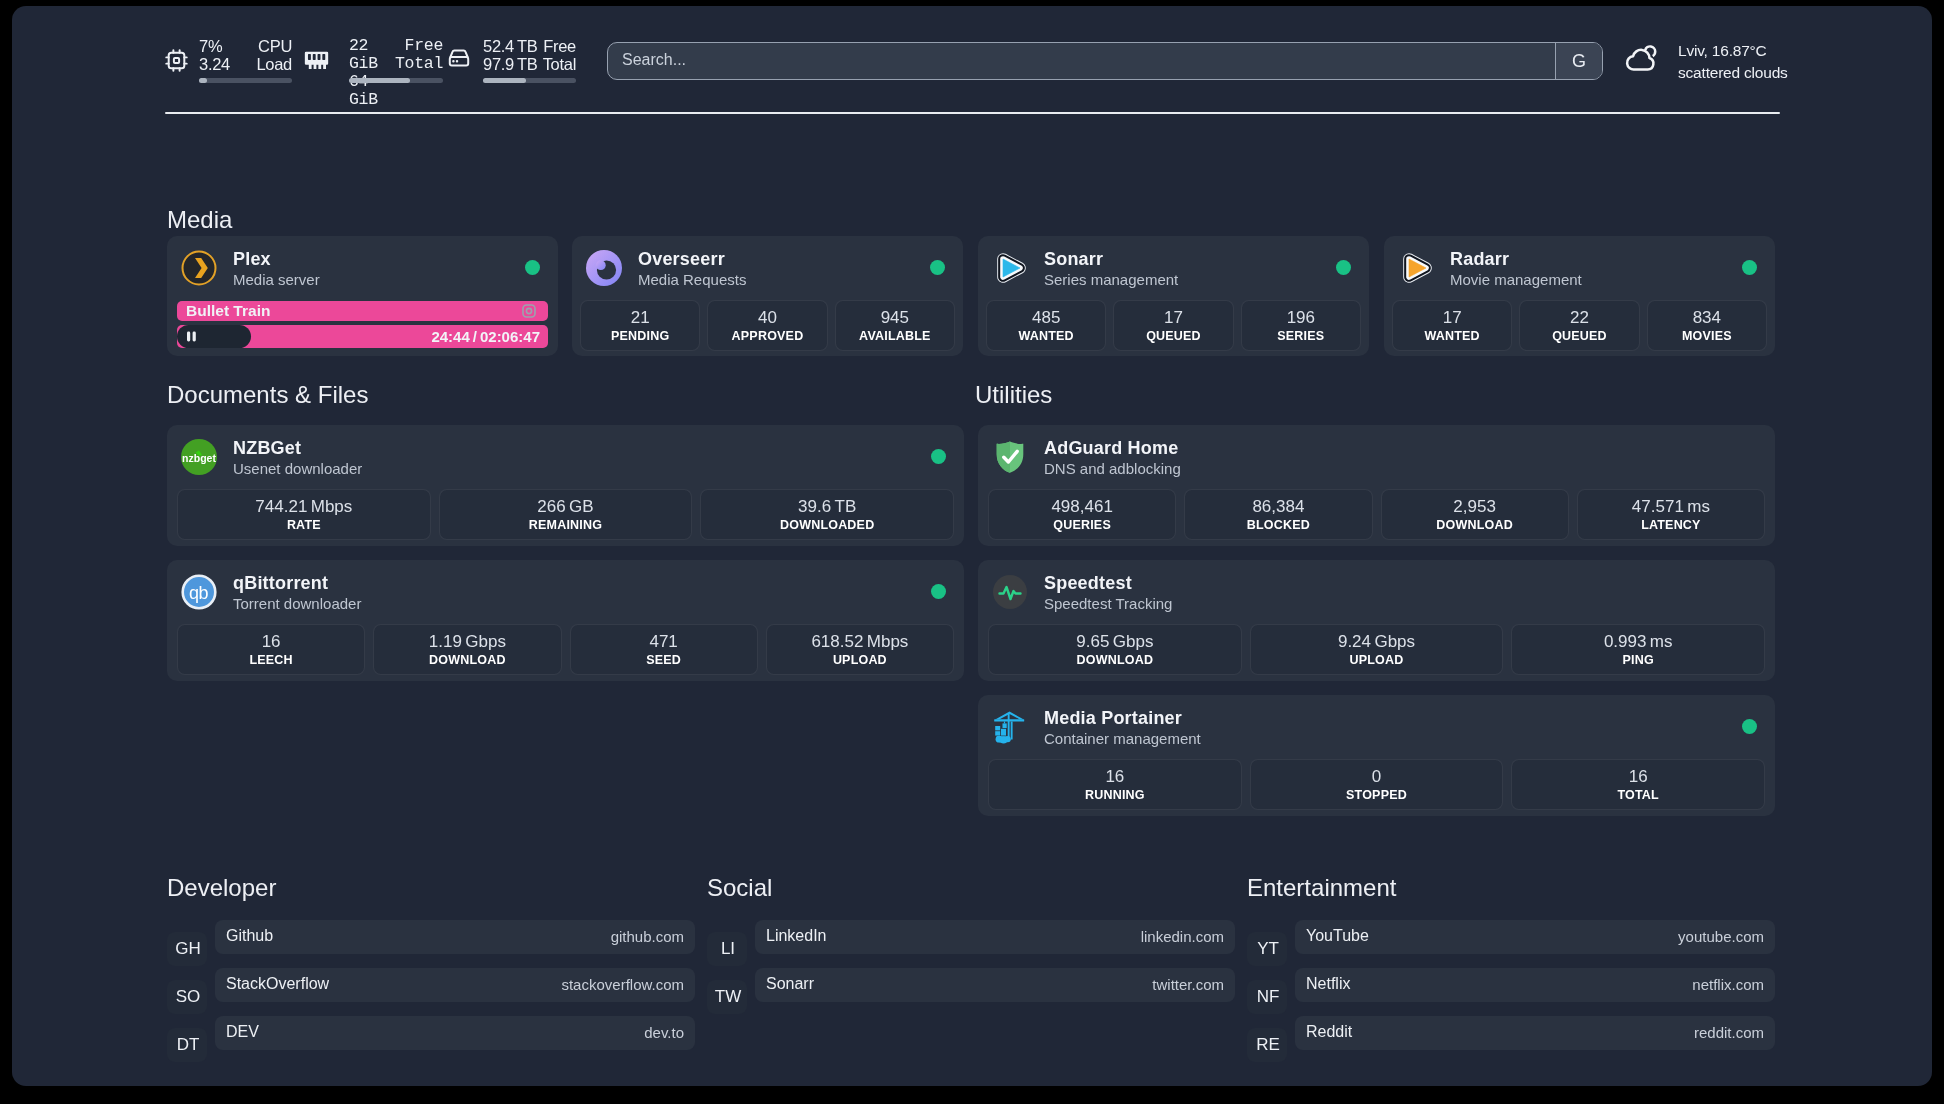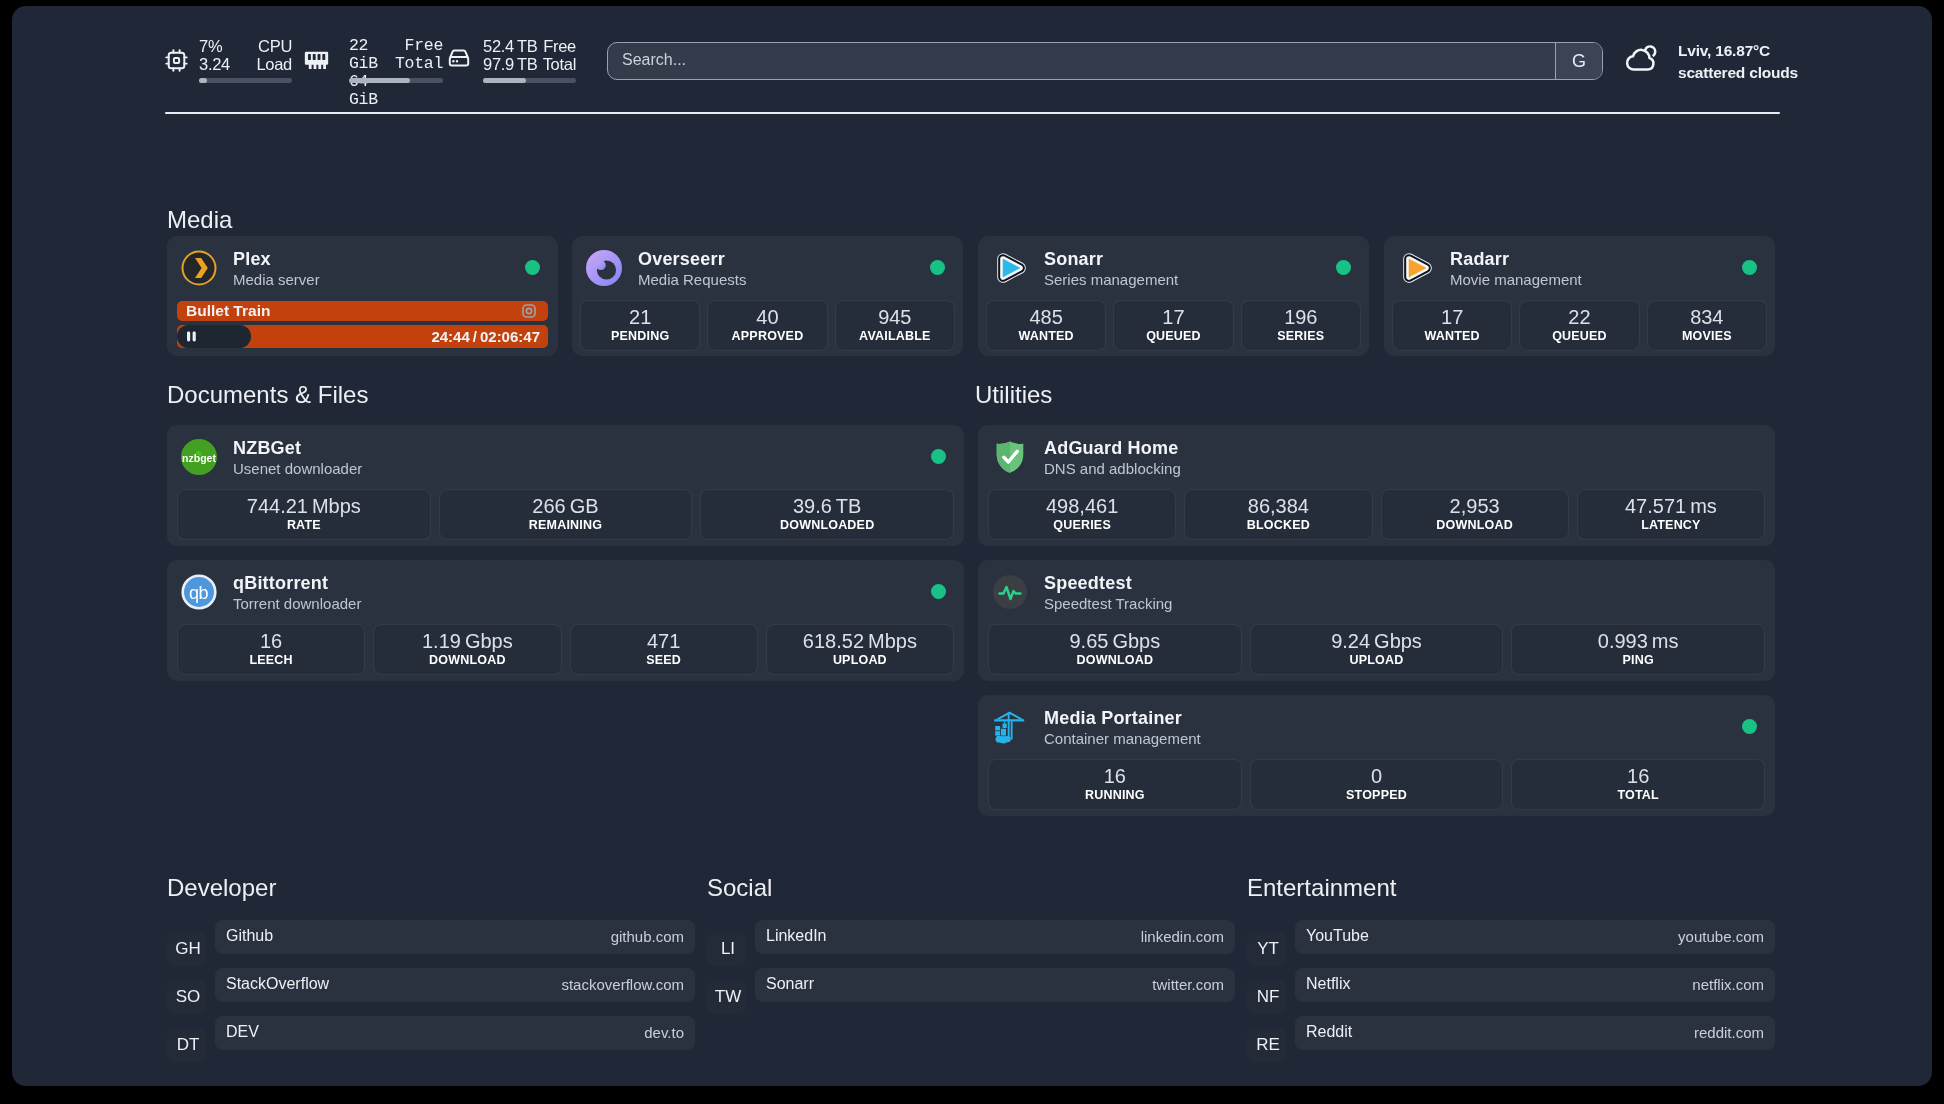--- a/index.html
+++ b/index.html
@@ -16,41 +16,41 @@
 .mon .bar i { display:block; height:100%; border-radius:3px; background:#ACB4BF; }
 .icon24 { position:absolute; top:42px; width:25px; height:25px; }
 
 #search { position:absolute; left:595px; top:36px; width:996px; height:38px;
   background:#333C4B; border:1.5px solid #97A1B0; border-radius:10px;
   color:#CBD2DC; font-size:16px; }
 #search .ph { position:absolute; left:14px; top:8px; }
 #search .gkey { position:absolute; right:0; top:0; bottom:0; width:47px;
   background:#3B4454; border-left:1.5px solid #97A1B0; border-radius:0 8.5px 8.5px 0;
   color:#E8ECF2; font-size:18px; display:flex; align-items:center; justify-content:center; }
-#weather { position:absolute; left:1666px; top:34px; color:#EDF0F5; font-size:15.5px; line-height:22px; letter-spacing:-0.2px;font-weight:bold; }
+#weather { position:absolute; left:1666px; top:34px; color:#EDF0F5; font-size:15.5px; line-height:22px; letter-spacing:-0.2px; }
 #divider { position:absolute; left:153px; top:106px; width:1615px; height:2px; background:#E9ECF0; border-radius:1px; }
 
 
 .stitle { position:absolute; color:#EDEFF4; font-size:24px; font-weight:500; letter-spacing:0; }
 
 .card { position:absolute; background:#2A3240; border-radius:10px; }
 .card .cicon { position:absolute; left:14px; top:14px; width:36px; height:36px; }
 .card .cname { position:absolute; left:66px; top:12.5px; font-size:18px; font-weight:700; color:#F2F4F8; letter-spacing:.2px; }
 .card .csub  { position:absolute; left:66px; top:35px; font-size:15px; color:#BFC6D1; }
 .card .dot { position:absolute; right:18px; top:24px; width:15px; height:15px; border-radius:50%; background:#19C185; }
 
 .stats { position:absolute; left:10px; right:10px; top:64px; height:51px; display:flex; gap:8px; }
 .stats.m { left:8px; right:8px; gap:7px; }
 .stat { flex:1; background:#252D3B; border:1px solid rgba(255,255,255,.07); border-radius:8px;
   text-align:center; padding-top:6px; }
-.stat .v { font-size:20px; line-height:21px; color:#DCE1E9; }
+.stat .v { font-size:17px; line-height:21px; color:#DCE1E9; }
 .stat .l { font-size:12.5px; line-height:17px; font-weight:700; color:#FFFFFF; letter-spacing:.2px; }
 
 
-.prow { position:absolute; left:10px; right:10px; background:#c2410c; border-radius:5px; }
+.prow { position:absolute; left:10px; right:10px; background:#ec4899; border-radius:5px; }
 .prow1 { top:65px; height:20px; }
 .prow2 { top:89px; height:23px; }
 .prow1 .t { position:absolute; left:9px; top:1px; font-size:15.5px; font-weight:700; color:#F0F2F6; }
 .ppill { position:absolute; left:0; top:0; width:74px; height:23px; background:#1E2632; border-radius:11.5px; }
 .ptime { position:absolute; right:8px; top:2.5px; font-size:15px; font-weight:700; color:#F2F4F8; }
 
 
 .bk { position:absolute; height:34px; }
 .bk .ab { position:absolute; left:0; top:12px; width:40px; height:34px; background:#232B39;
   border-radius:8px; color:#EDF0F5; font-size:17px; font-weight:400; text-align:center; line-height:34px; text-indent:2px; }

